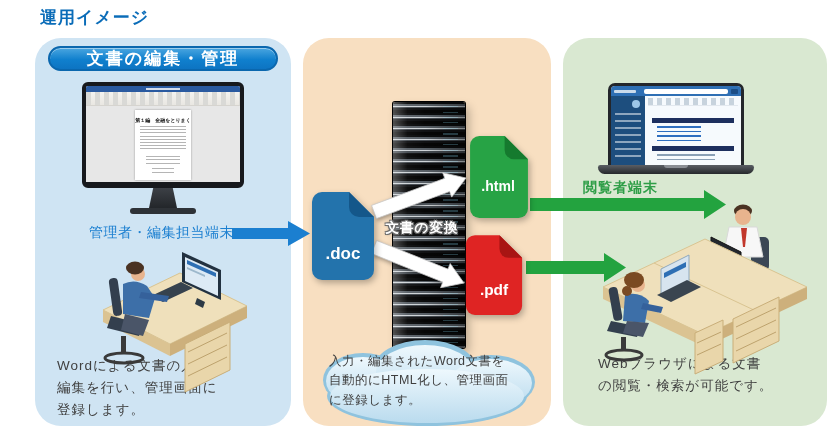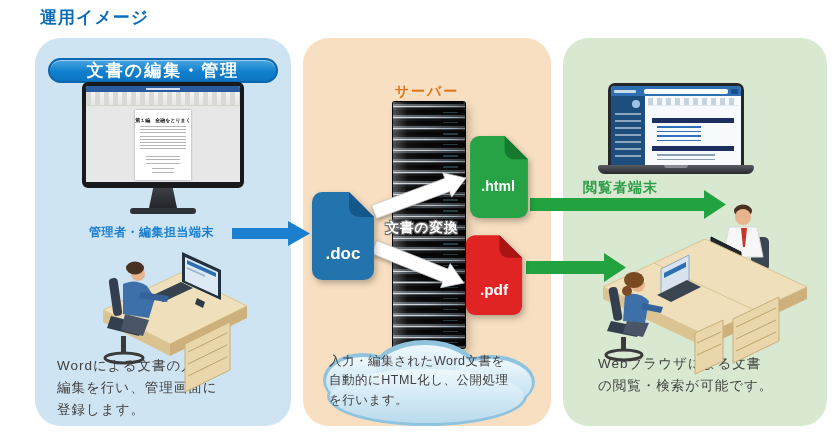--- a/index.html
+++ b/index.html
@@ -11,21 +11,21 @@
   .abs { position:absolute; }
   .page-title { left:40px; top:6px; font-size:17px; font-weight:bold; color:#0a6cb8; letter-spacing:1px; }
 
   
   .panel { position:absolute; top:38px; height:388px; border-radius:26px; }
   .panel-edit    { left:35px;  width:256px; background:#cfe4f3; }
   .panel-convert { left:303px; width:248px; background:#f8dfc1; }
   .panel-view    { left:563px; width:264px; background:#d9e8d1; }
 
   .pill {
-    position:absolute; top:20px; height:25px; border-radius:18px;
+    position:absolute; top:8px; height:25px; border-radius:18px;
     display:flex; align-items:center; justify-content:center;
     color:#fff; font-size:17px; font-weight:bold; letter-spacing:2px;
     box-shadow: inset 0 1px 0 rgba(255,255,255,.45);
   }
   .pill-blue   { left:13px; width:230px; background:linear-gradient(180deg,#4aa6e0,#1080ce 55%,#0d74c2); border:2px solid #0a67ae; }
   .pill-orange { left:11px; width:226px; background:linear-gradient(180deg,#f49a40,#e2730f 55%,#d4650a); border:2px solid #bf5c06; }
   .pill-green  { left:13px; width:238px; background:linear-gradient(180deg,#55bd66,#23993c 55%,#1d8c34); border:2px solid #187b2c; }
 
   .desc { position:absolute; font-size:13.5px; color:#3f3f3f; line-height:1.62; letter-spacing:1px; }
 
@@ -39,21 +39,21 @@
     background:repeating-linear-gradient(90deg,#d9d9d6 0 5px,rgba(0,0,0,0) 5px 9px),linear-gradient(#f4f3f0,#e9e7e2); }
   .word-doc { height:78px; background:#e7e7e7; display:flex; justify-content:center; }
   .word-page { width:56px; margin-top:4px; height:70px; background:#fff; box-shadow:0 0 2px rgba(0,0,0,.35); }
   .doc-head { margin-top:7px; font-size:5px; color:#222; text-align:center; white-space:nowrap; overflow:hidden; font-weight:bold; }
   .pg-lines  { margin:3px auto 0; width:82%; height:26px; background:repeating-linear-gradient(180deg,#b5b5b5 0 1px,rgba(0,0,0,0) 1px 3.2px); }
   .pg-lines2 { margin:4px auto 0; width:60%; height:8px;  background:repeating-linear-gradient(180deg,#b5b5b5 0 1px,rgba(0,0,0,0) 1px 3.5px); }
   .pg-lines3 { margin:4px auto 0; width:40%; height:5px;  background:repeating-linear-gradient(180deg,#b5b5b5 0 1px,rgba(0,0,0,0) 1px 3.5px); }
   .mon-neck { width:28px; height:20px; margin:0 auto; background:linear-gradient(180deg,#3c4046,#23262a); clip-path:polygon(15% 0,85% 0,100% 100%,0 100%); }
   .mon-base { width:66px; height:6px; margin:0 auto; background:#2e3237; border-radius:3px; }
 
-  .edit-device-label { left:54px; top:186px; font-size:12px; font-weight:bold; color:#1b7fd0; letter-spacing:.5px; }
+  .edit-device-label { left:54px; top:186px; font-size:14px; font-weight:normal; color:#1b7fd0; letter-spacing:.5px; }
   .edit-desc { left:22px; top:317px; width:172px; }
 
   
   .server-label { left:0; top:45px; width:100%; text-align:center; font-size:14px; font-weight:bold; color:#e0761c; letter-spacing:2px; }
   .server-rack { left:90px; top:64px; width:72px; height:246px; border-radius:2px;
     background:
       linear-gradient(90deg, rgba(255,255,255,.30), rgba(255,255,255,.04) 20%, rgba(0,0,0,0) 45%, rgba(0,0,0,.38)),
       repeating-linear-gradient(180deg,#0b0c0d 0 2.5px,#585f66 2.5px 4px,#cfd4d8 4px 5px,#454b51 5px 6.5px,#101113 6.5px 8px,#060606 8px 11px);
     box-shadow:0 0 0 1px #000, 4px 5px 10px rgba(0,0,0,.25);
   }
@@ -160,21 +160,20 @@
       <polygon points="56,52 84,56 82,62 54,58" fill="#35619b"></polygon>
       <polygon points="40,74 64,80 58,96 36,90" fill="#4a5568"></polygon>
       <circle cx="53" cy="34" r="7" fill="#e8b48e"></circle>
       <ellipse cx="50" cy="28" rx="9" ry="6.5" fill="#4a3222"></ellipse>
     </svg>
 
     <div class="desc edit-desc">Wordによる文書の入力・編集を行い、管理画面に登録します。</div>
   </div>
 
   <div class="panel panel-convert">
-    <div class="abs server-label">サーバー</div>
     <div class="abs server-rack"></div>
 
     <svg class="file-icon file-doc" viewBox="0 0 64 90">
       <path d="M11 1 H38 L63 26 V79 a10 10 0 0 1 -10 10 H11 a10 10 0 0 1 -10 -10 V11 a10 10 0 0 1 10 -10 Z" fill="#2373ac"></path>
       <path d="M38 1 L63 26 H48 a10 10 0 0 1 -10 -10 Z" fill="#14578a"></path>
       <text x="32" y="68" text-anchor="middle" class="file-label" font-size="17">.doc</text>
     </svg>
 
     <svg class="file-icon file-html" viewBox="0 0 64 90">
       <path d="M11 1 H38 L63 26 V79 a10 10 0 0 1 -10 10 H11 a10 10 0 0 1 -10 -10 V11 a10 10 0 0 1 10 -10 Z" fill="#27a345"></path>
@@ -203,21 +202,21 @@
         <ellipse cx="186" cy="52" rx="44" ry="27"></ellipse>
         <ellipse cx="122" cy="66" rx="100" ry="30"></ellipse>
       </g>
       <g fill="url(#cg)">
         <ellipse cx="58" cy="51" rx="37" ry="24"></ellipse>
         <ellipse cx="120" cy="42" rx="49" ry="27"></ellipse>
         <ellipse cx="186" cy="53" rx="41" ry="24"></ellipse>
         <ellipse cx="122" cy="66" rx="97" ry="27"></ellipse>
       </g>
     </svg>
-    <div class="abs cloud-text">入力・編集されたWord文書を自動的にHTML化し、公開処理を行います。</div>
+    <div class="abs cloud-text">入力・編集されたWord文書を自動的にHTML化し、管理画面に登録します。</div>
   </div>
 
   <div class="panel panel-view">
 
     <div class="abs laptop-screen">
       <div class="lt-top">
         <div class="lt-top-txt"></div>
         <div class="lt-search"></div>
         <div class="lt-btn"></div>
       </div>

